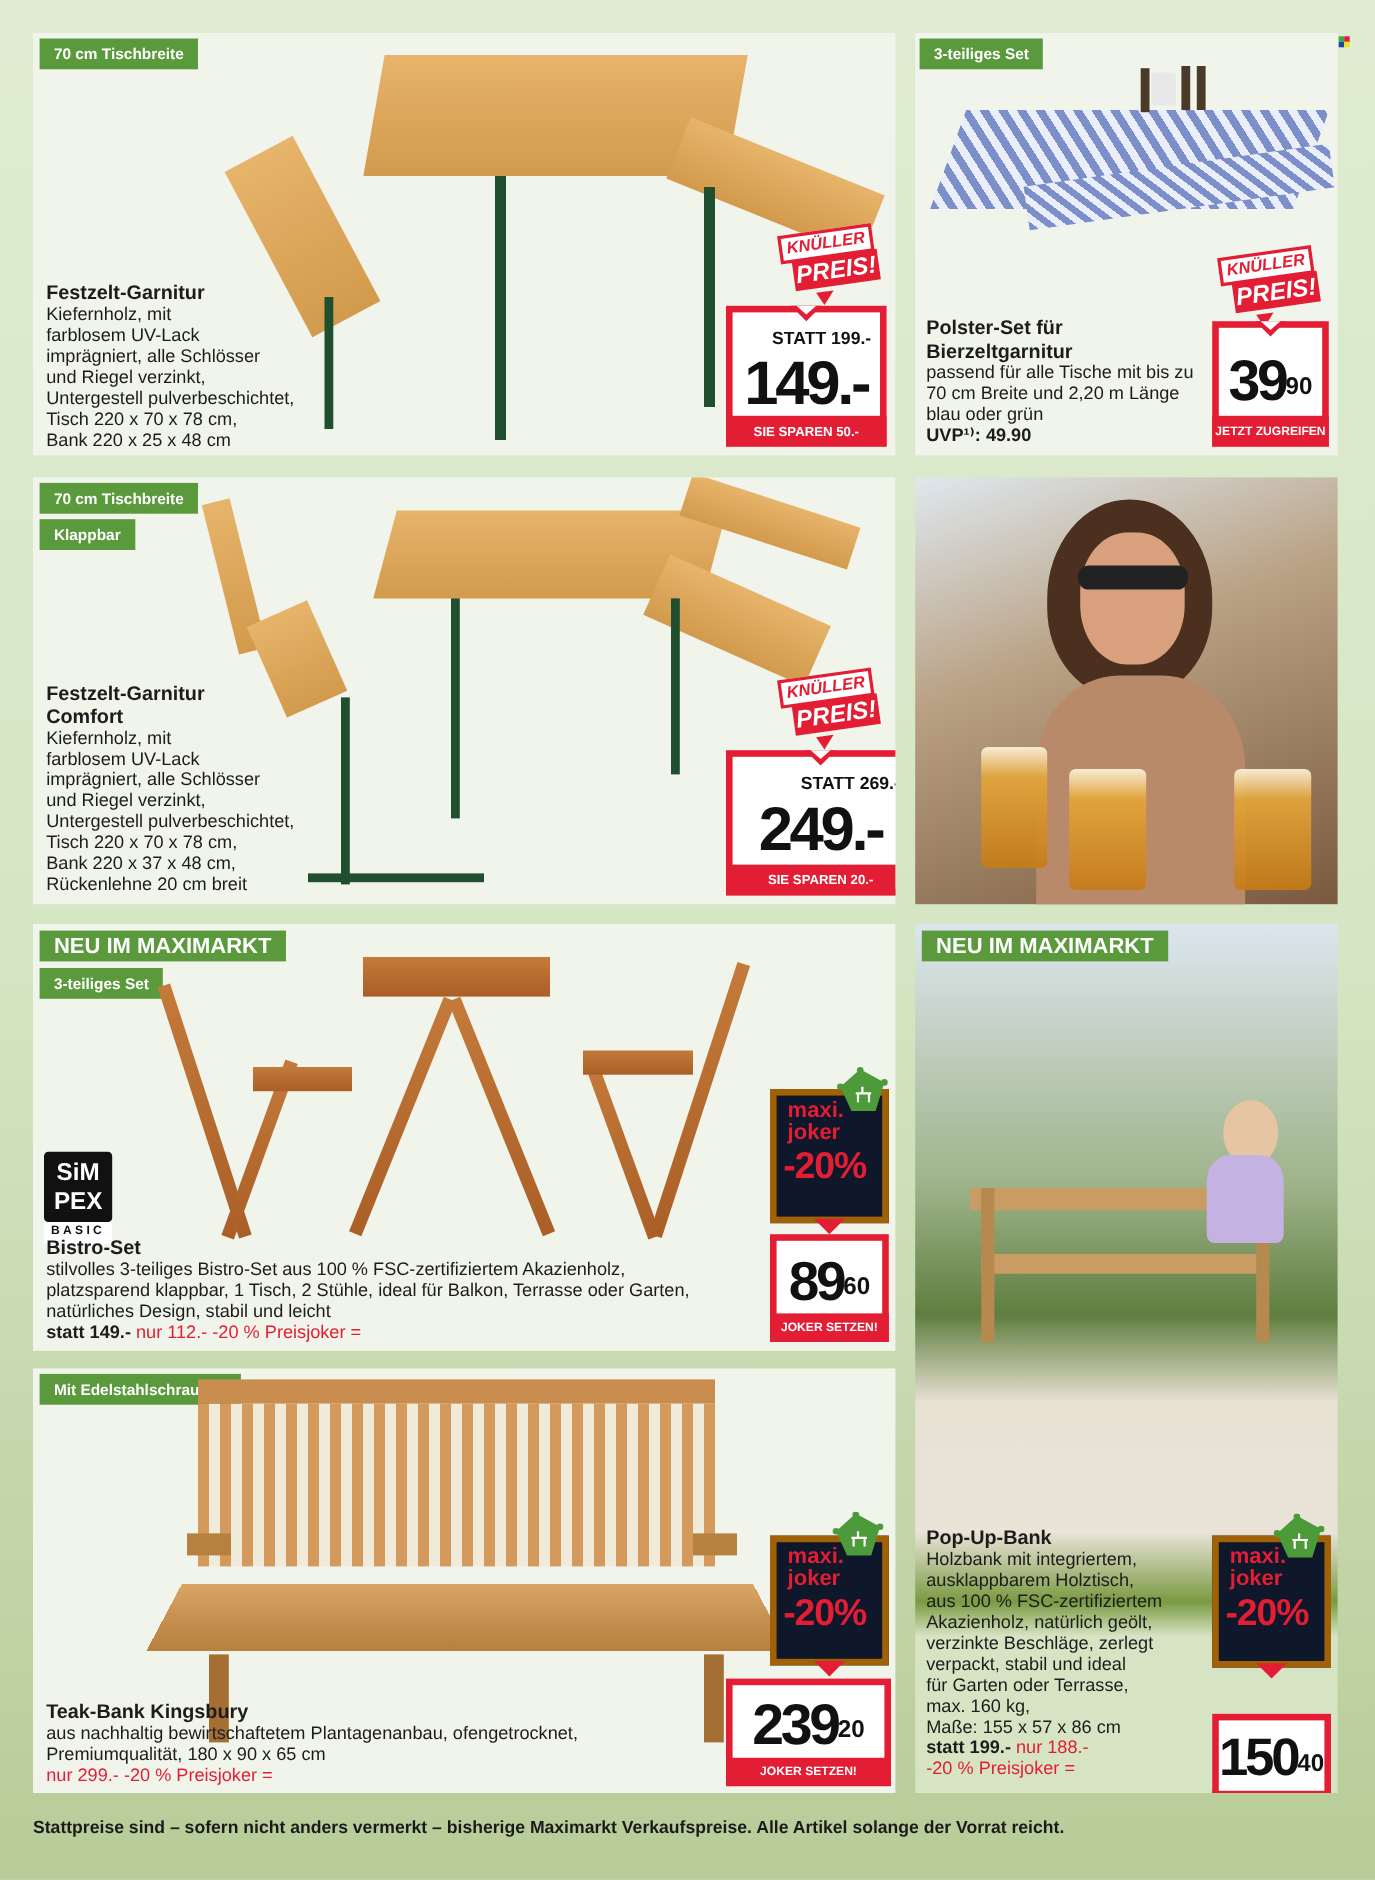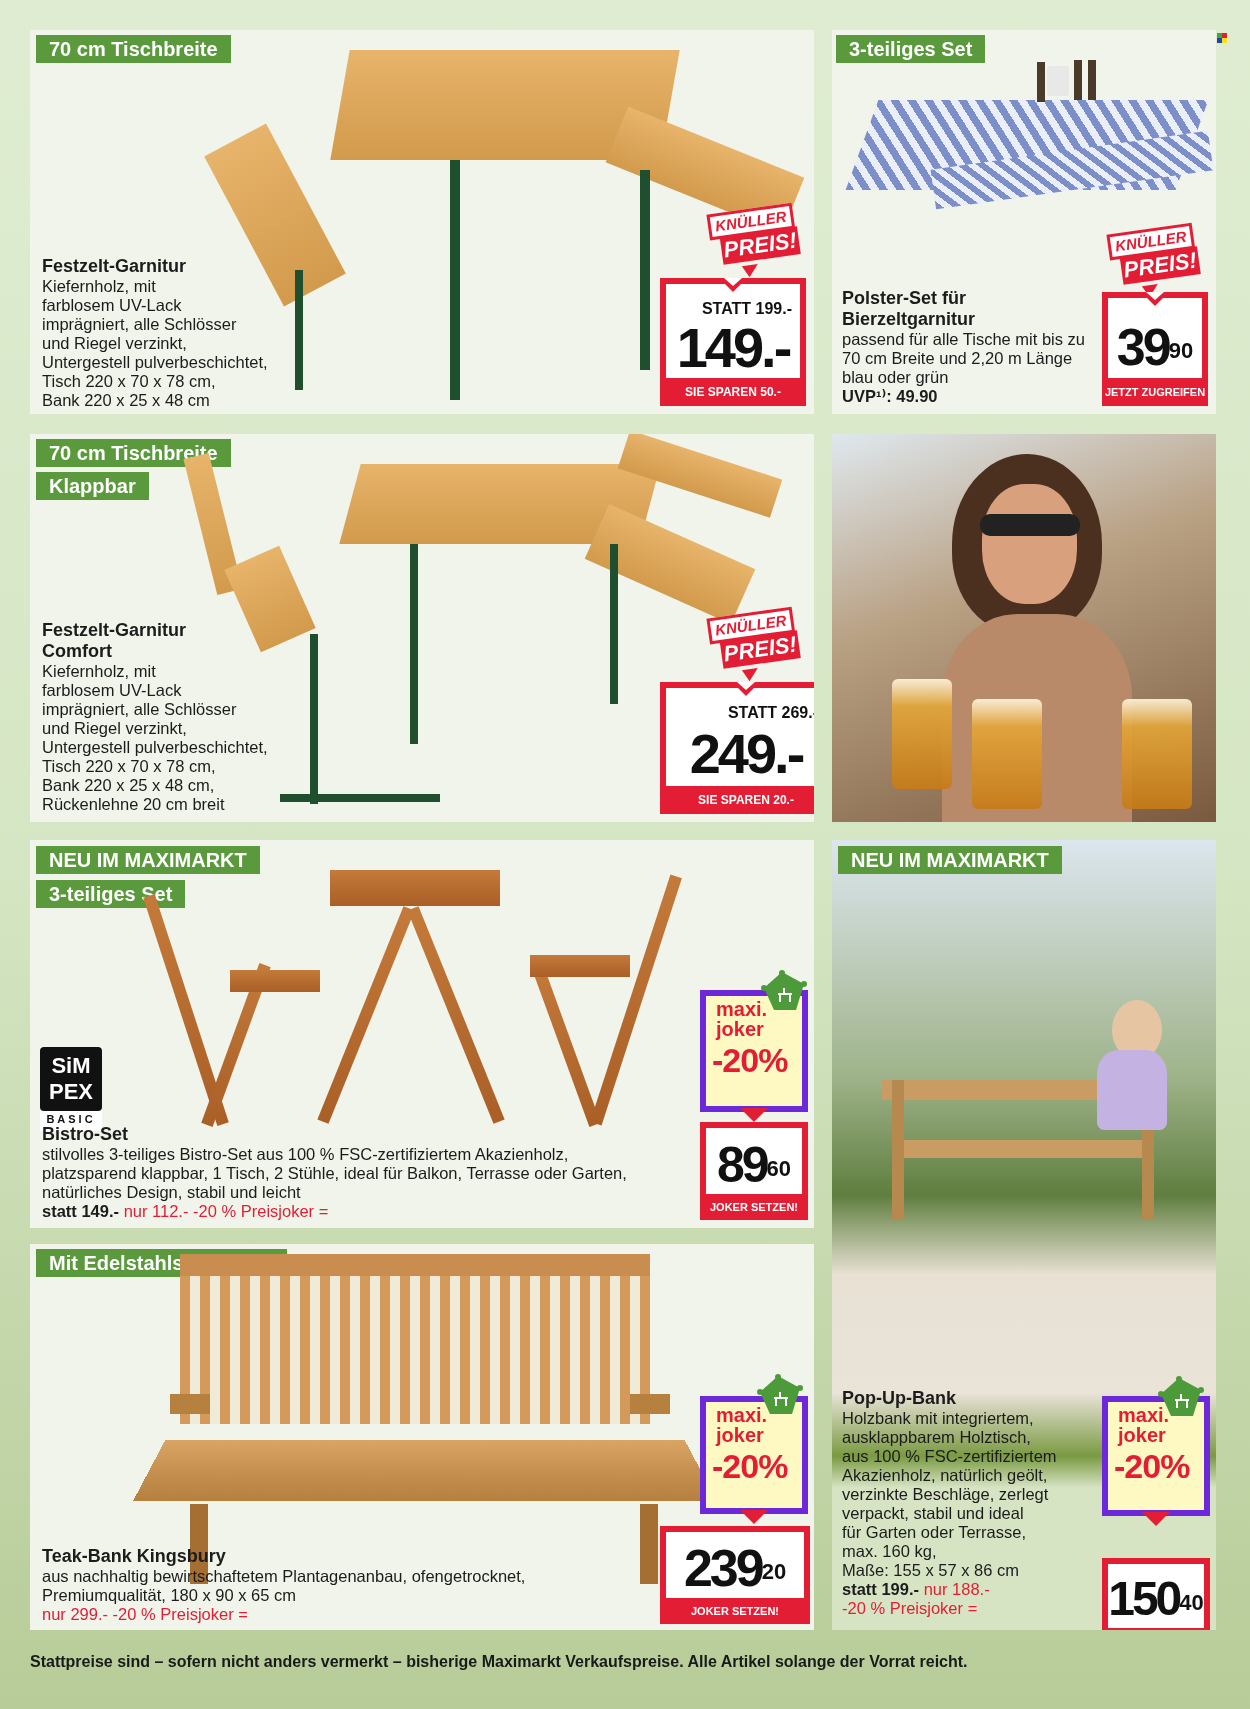--- a/index.html
+++ b/index.html
@@ -15,21 +15,21 @@
     position: absolute;
     background: #f0f4ea;
     overflow: hidden;
   }
   .panel.photo { background: #c9b79a; }
   .tag {
     position: absolute;
     background: #5b9a3c;
     color: #fff;
     font-weight: bold;
-    font-size: 20px;
+    font-size: 14px;
     line-height: 28px;
     padding: 0 13px;
     white-space: nowrap;
   }
   .desc {
     position: absolute;
     font-size: 16.5px;
     line-height: 19px;
     color: #1c1c1c;
   }
@@ -88,22 +88,22 @@
   .pbox .big sup { font-size: 22px; letter-spacing: 0; vertical-align: top; position: relative; top: 4px; }
   .pbox .foot {
     position: absolute; left: -6px; right: -6px; bottom: -6px; height: 28px;
     background: #e31e34; color: #fff; font-weight: bold; font-size: 12px;
     text-align: center; line-height: 28px;
   }
 
   
   .jbox {
     position: absolute;
-    border: 6px solid #6d28d9;
-    background: #fef9c3;
+    border: 6px solid #a16207;
+    background: #0f172a;
   }
   .jbox .j1 { position: absolute; left: 10px; top: 2px; color: #e31e34; font-weight: bold; font-size: 20px; line-height: 22px; }
   .jbox .j2 { position: absolute; left: 10px; top: 22px; color: #e31e34; font-weight: bold; font-size: 20px; line-height: 22px; }
   .jbox .j3 { position: absolute; left: 6px; top: 46px; color: #e31e34; font-weight: bold; font-size: 34px; line-height: 36px; letter-spacing: -1px; text-align: right; }
   .jbox .tail {
     position: absolute; bottom: -16px; left: 50%; transform: translateX(-50%);
     border-left: 14px solid transparent; border-right: 14px solid transparent;
     border-top: 14px solid #e31e34;
   }
   .hat {
@@ -223,21 +223,21 @@
   </div>
   <div class="desc" style="left:12px;top:186px;width:300px;">
     <span class="line title">Festzelt-Garnitur</span>
     <span class="line title">Comfort</span>
     <span class="line">Kiefernholz, mit</span>
     <span class="line">farblosem UV-Lack</span>
     <span class="line">imprägniert, alle Schlösser</span>
     <span class="line">und Riegel verzinkt,</span>
     <span class="line">Untergestell pulverbeschichtet,</span>
     <span class="line">Tisch 220 x 70 x 78 cm,</span>
-    <span class="line">Bank 220 x 25 x 48 cm,</span>
+    <span class="line">Bank 220 x 37 x 48 cm,</span>
     <span class="line">Rückenlehne 20 cm breit</span>
   </div>
   <div class="kn-badge" style="left:680px;top:178px;">
     <span class="k1">KNÜLLER</span>
     <span class="k2">PREIS!</span>
     <span class="tail"></span>
   </div>
   <div class="pbox" style="left:630px;top:248px;width:172px;height:132px;">
     <span class="notch"></span>
     <span class="statt">STATT 269.-</span>

